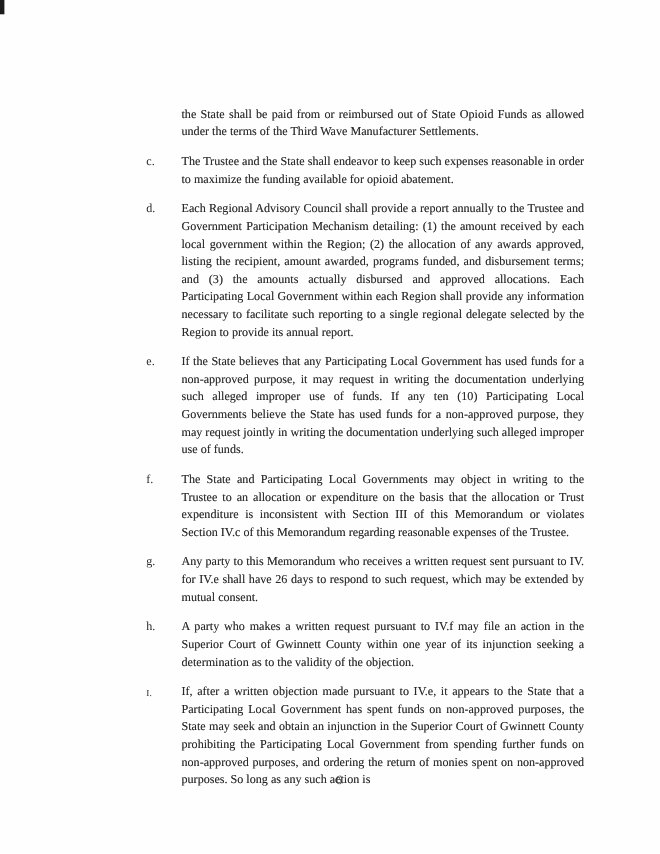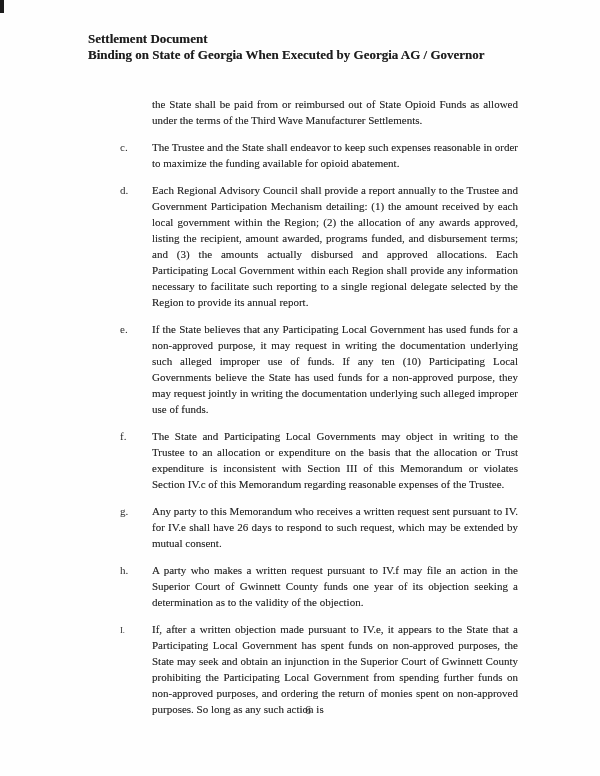--- a/index.html
+++ b/index.html
@@ -37,20 +37,21 @@
   }
   .content {
     position: absolute;
     left: 120px;
     top: 96px;
     width: 398px;
   }
   .row {
     display: flex;
     margin-bottom: 11px;
+    margin-left: 13px;
   }
   .label {
     width: 32px;
     flex: 0 0 32px;
     font-size: 11px;
     line-height: 16px;
     color: #2a2a2a;
   }
   .label.small {
     font-size: 8.5px;
@@ -77,24 +78,20 @@
     color: #2a2a2a;
   }
 </style>
 </head>
 <body>
 
 <div class="page">
 
   <div class="scan-mark"></div>
 
-  <div class="doc-header">
-    <div>Settlement Document</div>
-    <div>Binding on State of Georgia When Executed by Georgia AG / Governor</div>
-  </div>
 
   <div class="content">
 
     <div class="row">
       <div class="label"></div>
       <div class="text">the State shall be paid from or reimbursed out of State Opioid Funds as allowed under the terms of the Third Wave Manufacturer Settlements.</div>
     </div>
 
     <div class="row">
       <div class="label">c.</div>
@@ -116,21 +113,21 @@
       <div class="text">The State and Participating Local Governments may object in writing to the Trustee to an allocation or expenditure on the basis that the allocation or Trust expenditure is inconsistent with Section III of this Memorandum or violates Section IV.c of this Memorandum regarding reasonable expenses of the Trustee.</div>
     </div>
 
     <div class="row">
       <div class="label">g.</div>
       <div class="text">Any party to this Memorandum who receives a written request sent pursuant to IV. for IV.e shall have 26 days to respond to such request, which may be extended by mutual consent.</div>
     </div>
 
     <div class="row">
       <div class="label">h.</div>
-      <div class="text">A party who makes a written request pursuant to IV.f may file an action in the Superior Court of Gwinnett County funds one year of its objection seeking a determination as to the validity of the objection.</div>
+      <div class="text">A party who makes a written request pursuant to IV.f may file an action in the Superior Court of Gwinnett County within one year of its injunction seeking a determination as to the validity of the objection.</div>
     </div>
 
     <div class="row">
       <div class="label small">I.</div>
       <div class="text">If, after a written objection made pursuant to IV.e, it appears to the State that a Participating Local Government has spent funds on non-approved purposes, the State may seek and obtain an injunction in the Superior Court of Gwinnett County prohibiting the Participating Local Government from spending further funds on non-approved purposes, and ordering the return of monies spent on non-approved purposes.  So long as any such action is</div>
     </div>
 
   </div>
 
   <div class="page-number">6</div>

